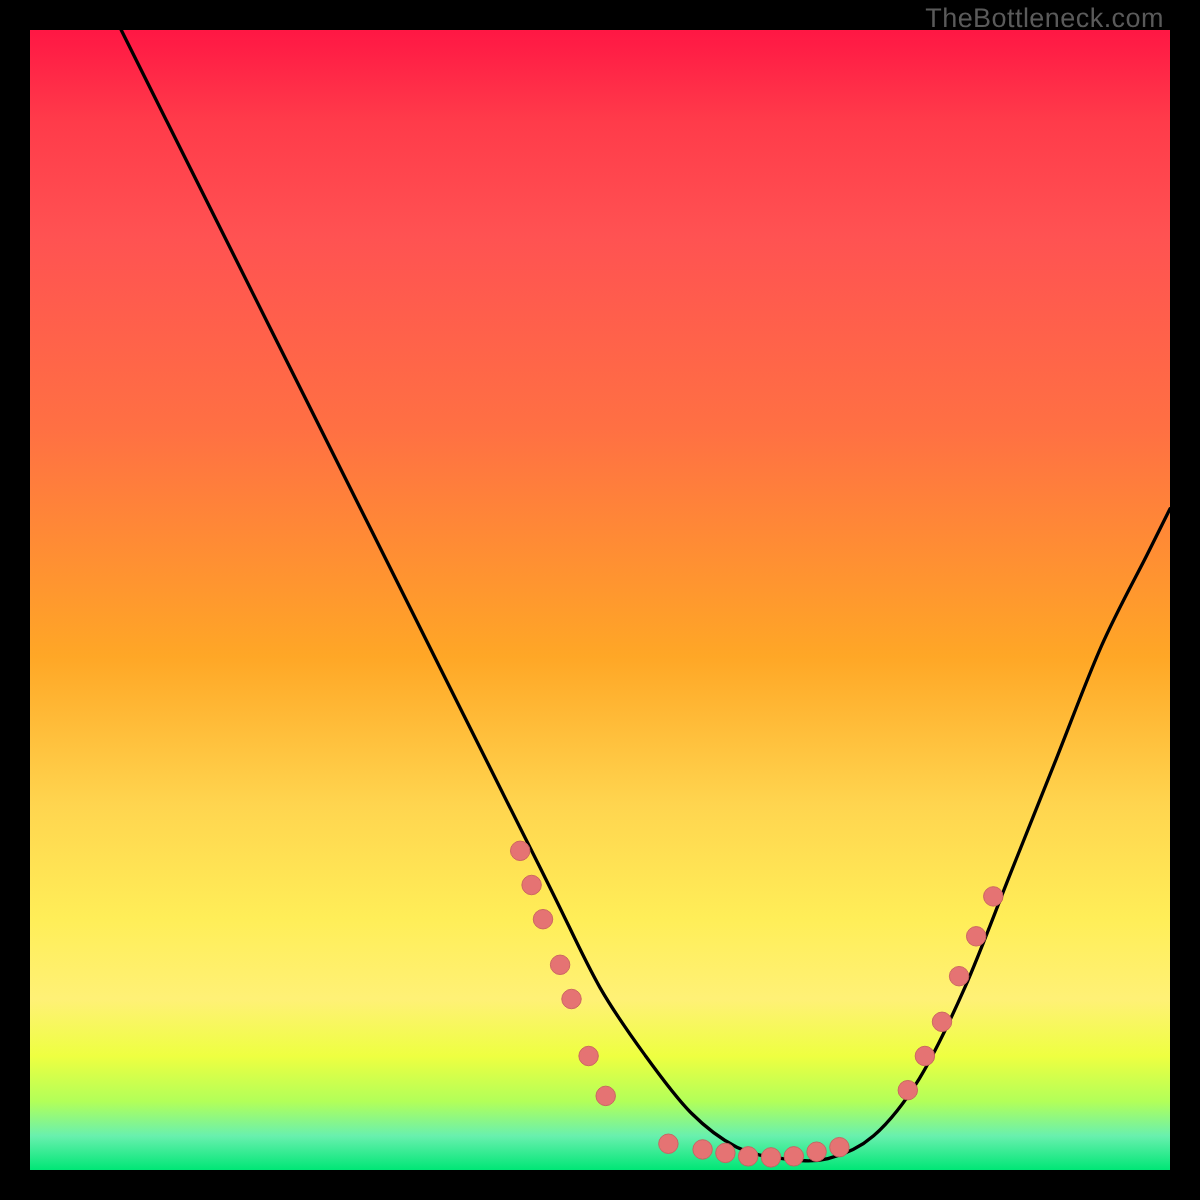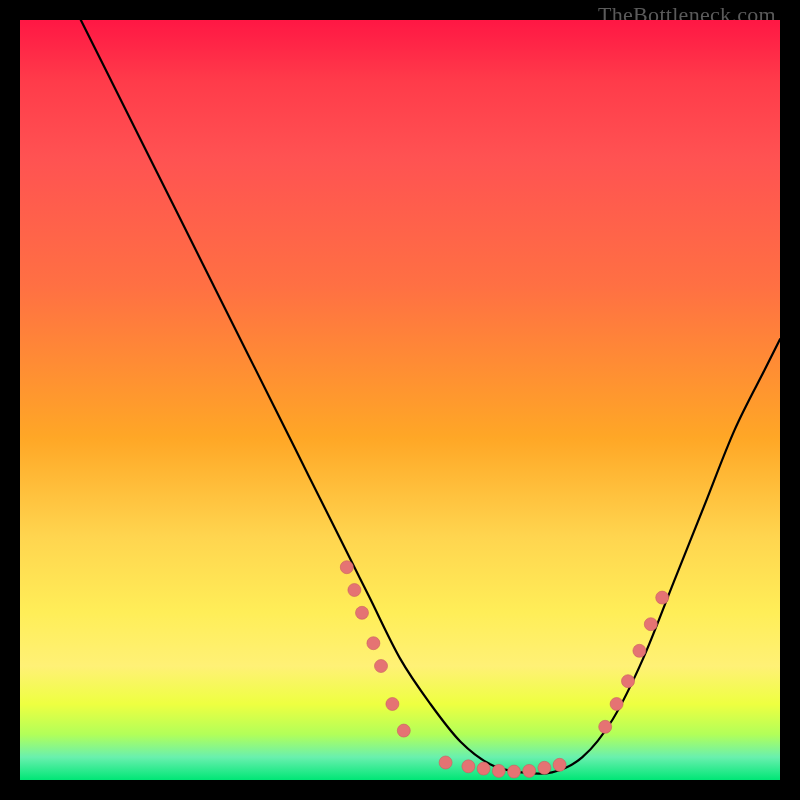--- a/index.html
+++ b/index.html
@@ -38,25 +38,24 @@
       #b2ff59 94%,
       #69f0ae 97%,
       #00e676 100%
     );
   }
   .watermark {
     position: absolute;
     top: 2px;
     right: 24px;
     color: #5a5a5a;
-    font-size: 22px;
+    font-size: 18px;
     font-weight: 500;
     letter-spacing: 0.3px;
     user-select: none;
-    font-family: Liberation Serif, serif;
   }
   svg.curve {
     position: absolute;
     left: 0;
     top: 0;
     width: 760px;
     height: 760px;
     overflow: visible;
   }
   .curve-path {

